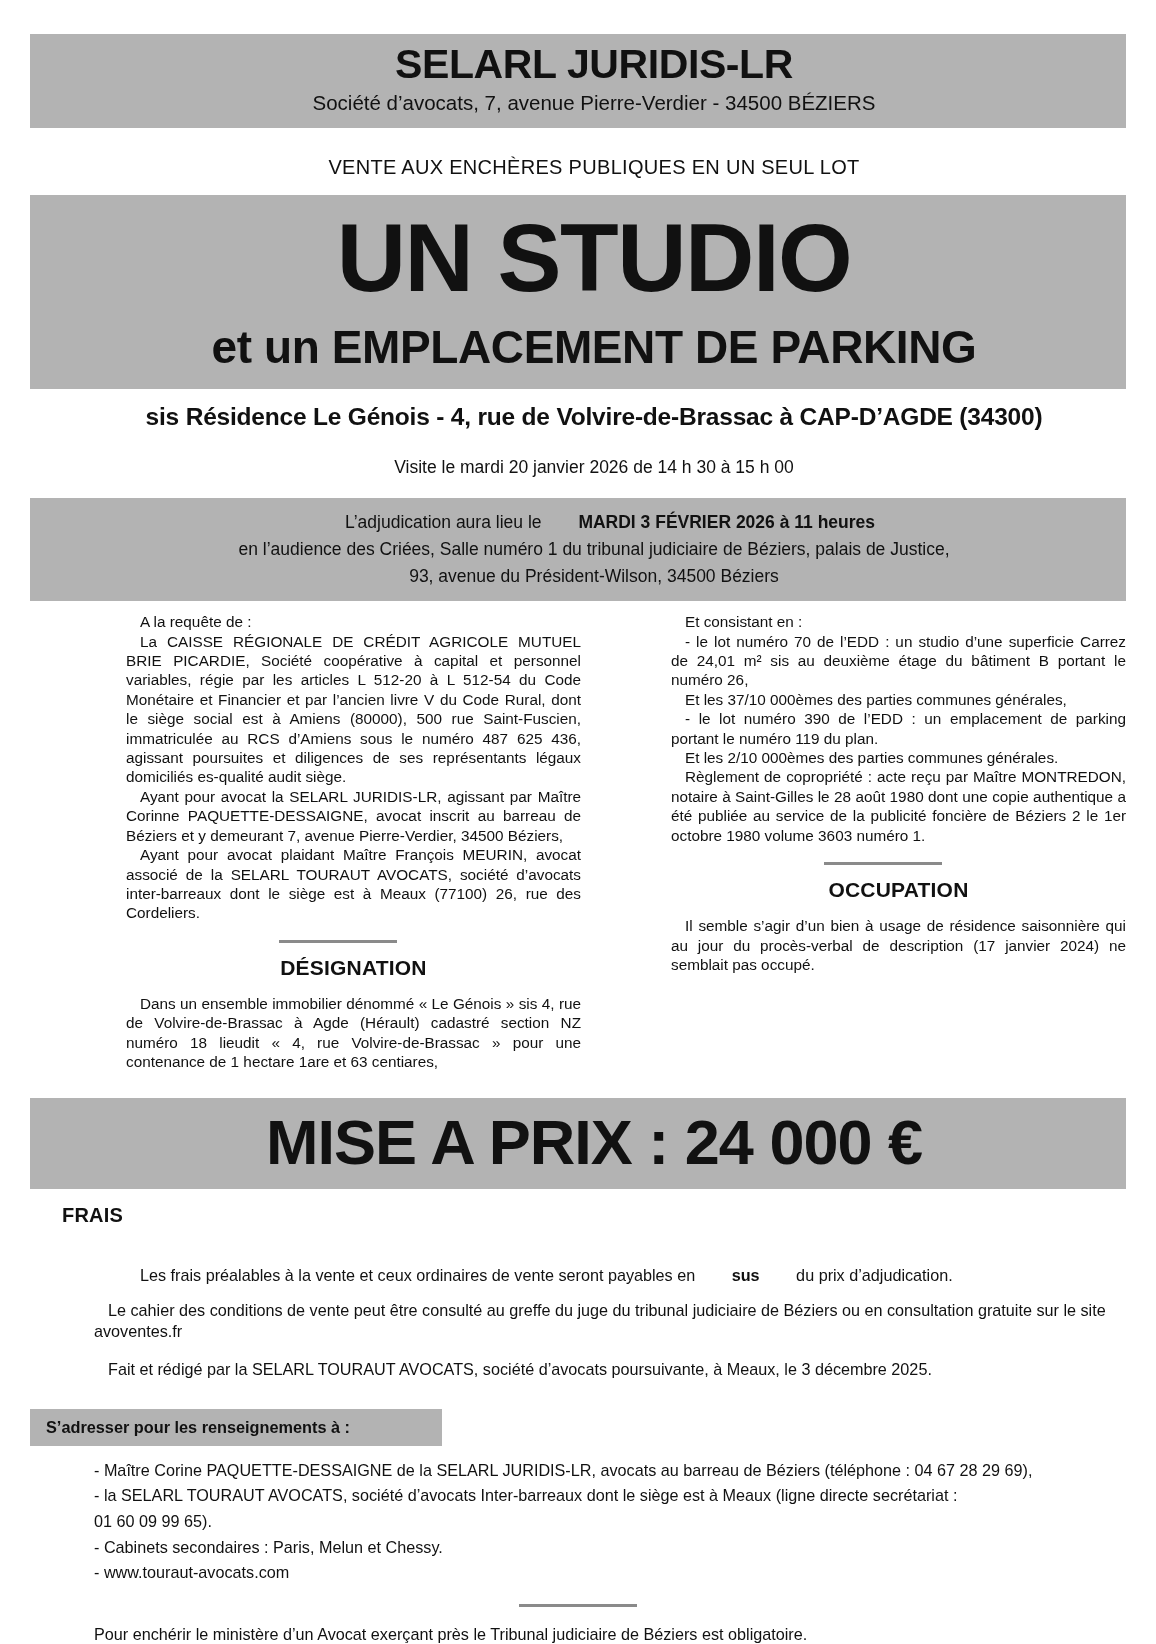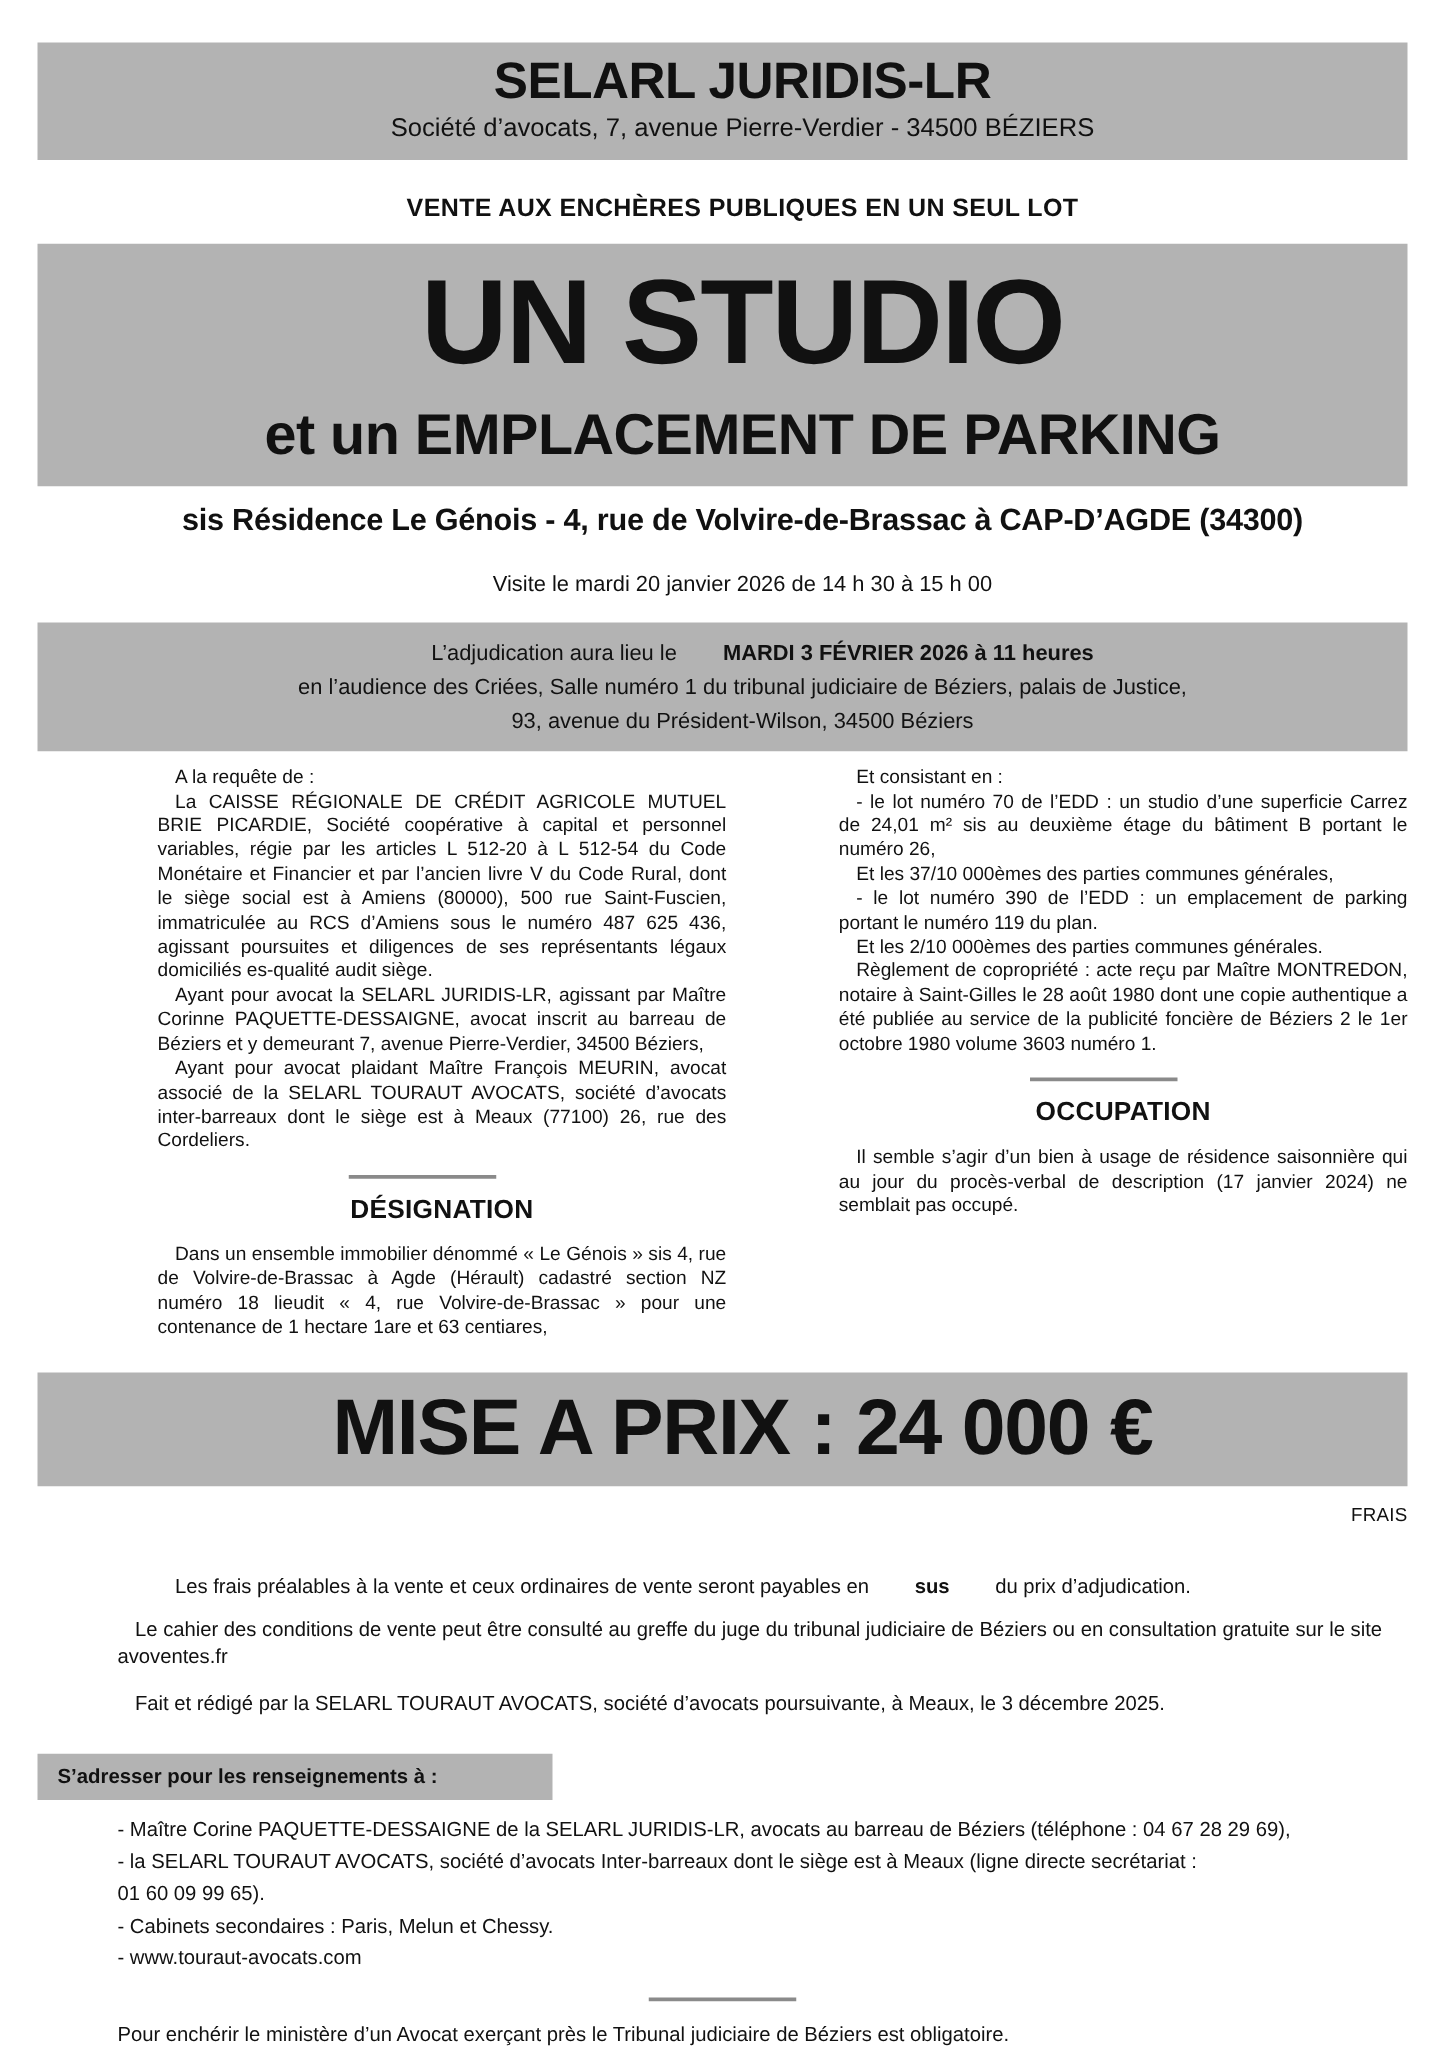--- a/index.html
+++ b/index.html
@@ -44,21 +44,21 @@
   }
   .hdr-sub {
     font-size: 20.5px;
     line-height: 1.35;
     margin-top: 3px;
   }
 
   .sale-type {
     text-align: center;
     font-size: 20px;
-    font-weight: bold;
+    font-weight: normal;
     letter-spacing: 0.3px;
     margin: 28px 0 16px 0;
   }
 
   
   .title-band {
     padding: 14px 0 18px 0;
     text-align: center;
   }
   .title-main {
@@ -137,23 +137,23 @@
     text-align: center;
   }
   .price-text {
     font-size: 63px;
     font-weight: bold;
     letter-spacing: -1px;
     line-height: 1.05;
   }
 
   .frais-title {
-    text-align: right;
-    font-size: 15px;
-    font-weight: normal;
+    text-align: left;
+    font-size: 20px;
+    font-weight: bold;
     margin: 15px 0 16px 0;
     letter-spacing: 0.2px;
   }
 
   .wide p {
     margin: 0 0 17px 0;
     font-size: 16.2px;
     line-height: 1.3;
     text-indent: 14px;
   }

